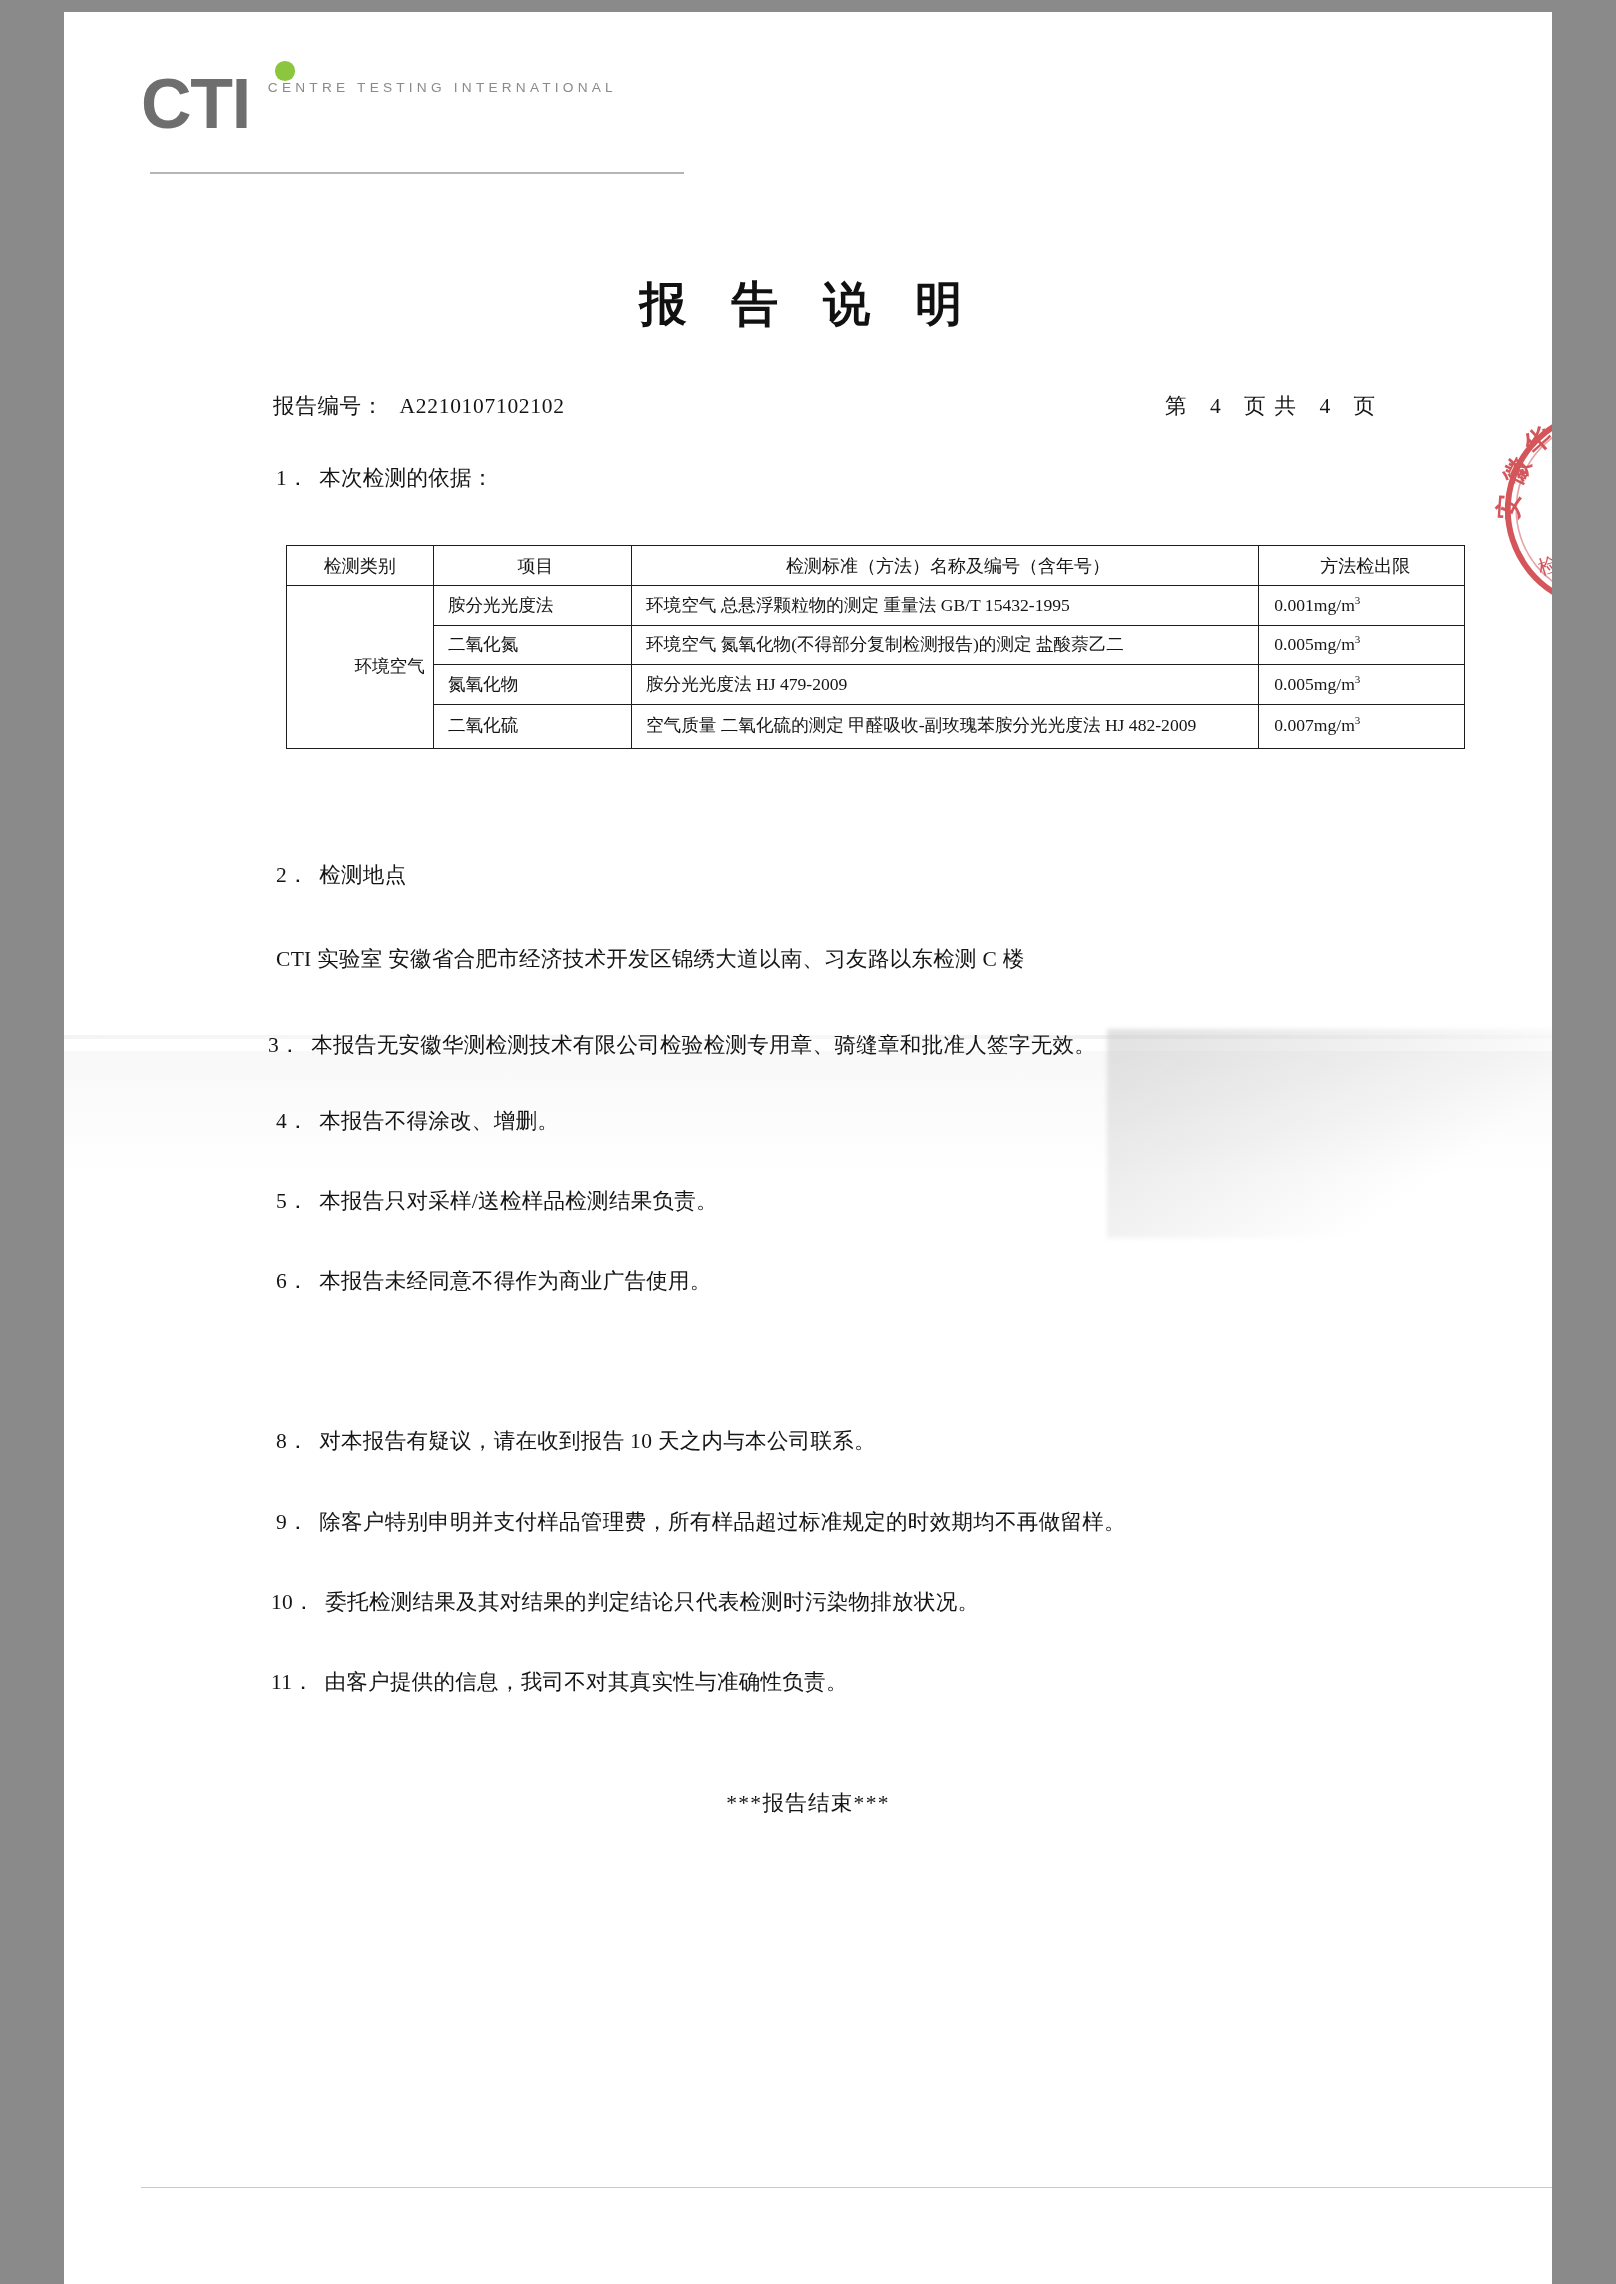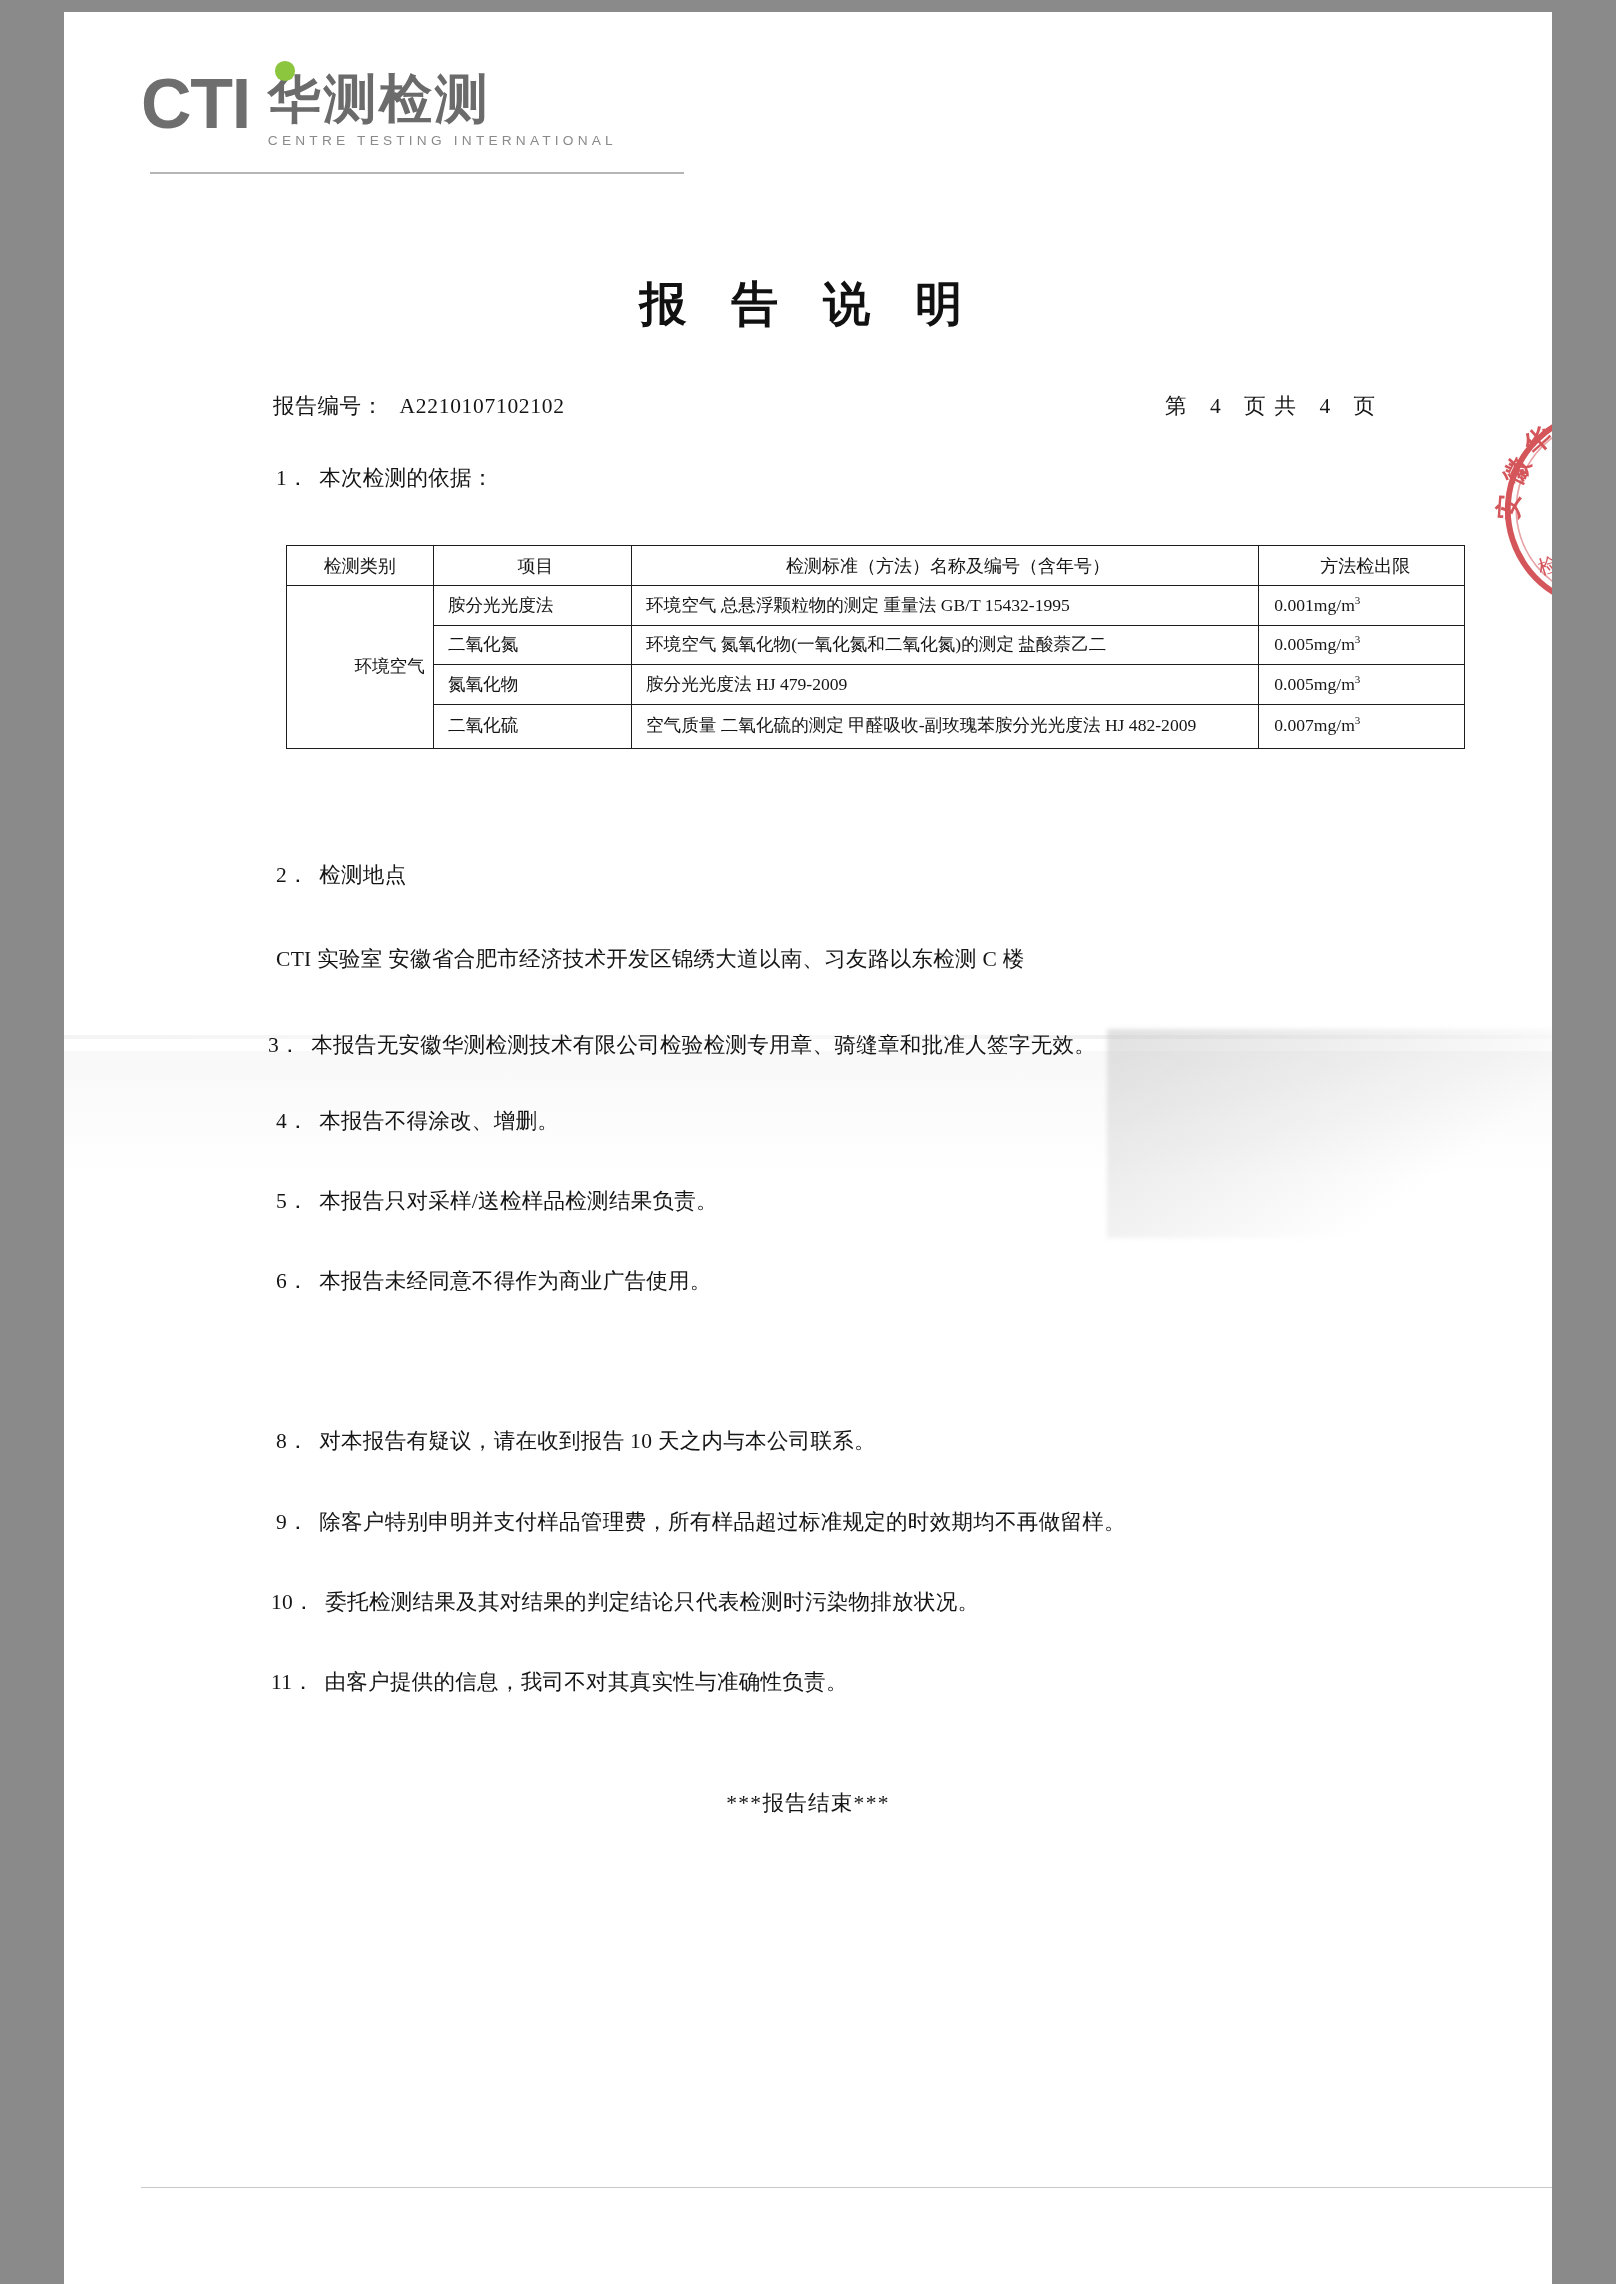--- a/index.html
+++ b/index.html
@@ -230,21 +230,20 @@
 <div class="page">
 
   <div class="scan-band band1"></div>
   <div class="scan-band band2"></div>
   <div class="smudge"></div>
 
   <div class="logo-wrap">
     <div class="logo-cti">CTI</div>
     <div class="logo-dot"></div>
     <div class="logo-right">
-      <div class="logo-cn">华测检测</div>
       <div class="logo-en">CENTRE TESTING INTERNATIONAL</div>
     </div>
   </div>
   <div class="logo-rule"></div>
 
   <div class="doc-title">报 告 说 明</div>
 
   <div class="report-no">
     <span>报告编号：</span><span class="val">A2210107102102</span>
   </div>
@@ -283,21 +282,21 @@
     </thead>
     <tbody>
       <tr>
         <td class="c-cat" rowspan="4">环境空气</td>
         <td class="c-item">胺分光光度法</td>
         <td class="c-std">环境空气  总悬浮颗粒物的测定  重量法 GB/T 15432-1995</td>
         <td class="c-lod"><span>0.001mg/m</span><sup>3</sup></td>
       </tr>
       <tr>
         <td class="c-item">二氧化氮</td>
-        <td class="c-std">环境空气  氮氧化物(一氧化氮和二氧化氮)的测定  盐酸萘乙二</td>
+        <td class="c-std">环境空气  氮氧化物(不得部分复制检测报告)的测定  盐酸萘乙二</td>
         <td class="c-lod"><span>0.005mg/m</span><sup>3</sup></td>
       </tr>
       <tr>
         <td class="c-item">氮氧化物</td>
         <td class="c-std">胺分光光度法  HJ 479-2009</td>
         <td class="c-lod"><span>0.005mg/m</span><sup>3</sup></td>
       </tr>
       <tr>
         <td class="c-item">二氧化硫</td>
         <td class="c-std" style="line-height:1.7;">空气质量  二氧化硫的测定  甲醛吸收-副玫瑰苯胺分光光度法 HJ 482-2009</td>

